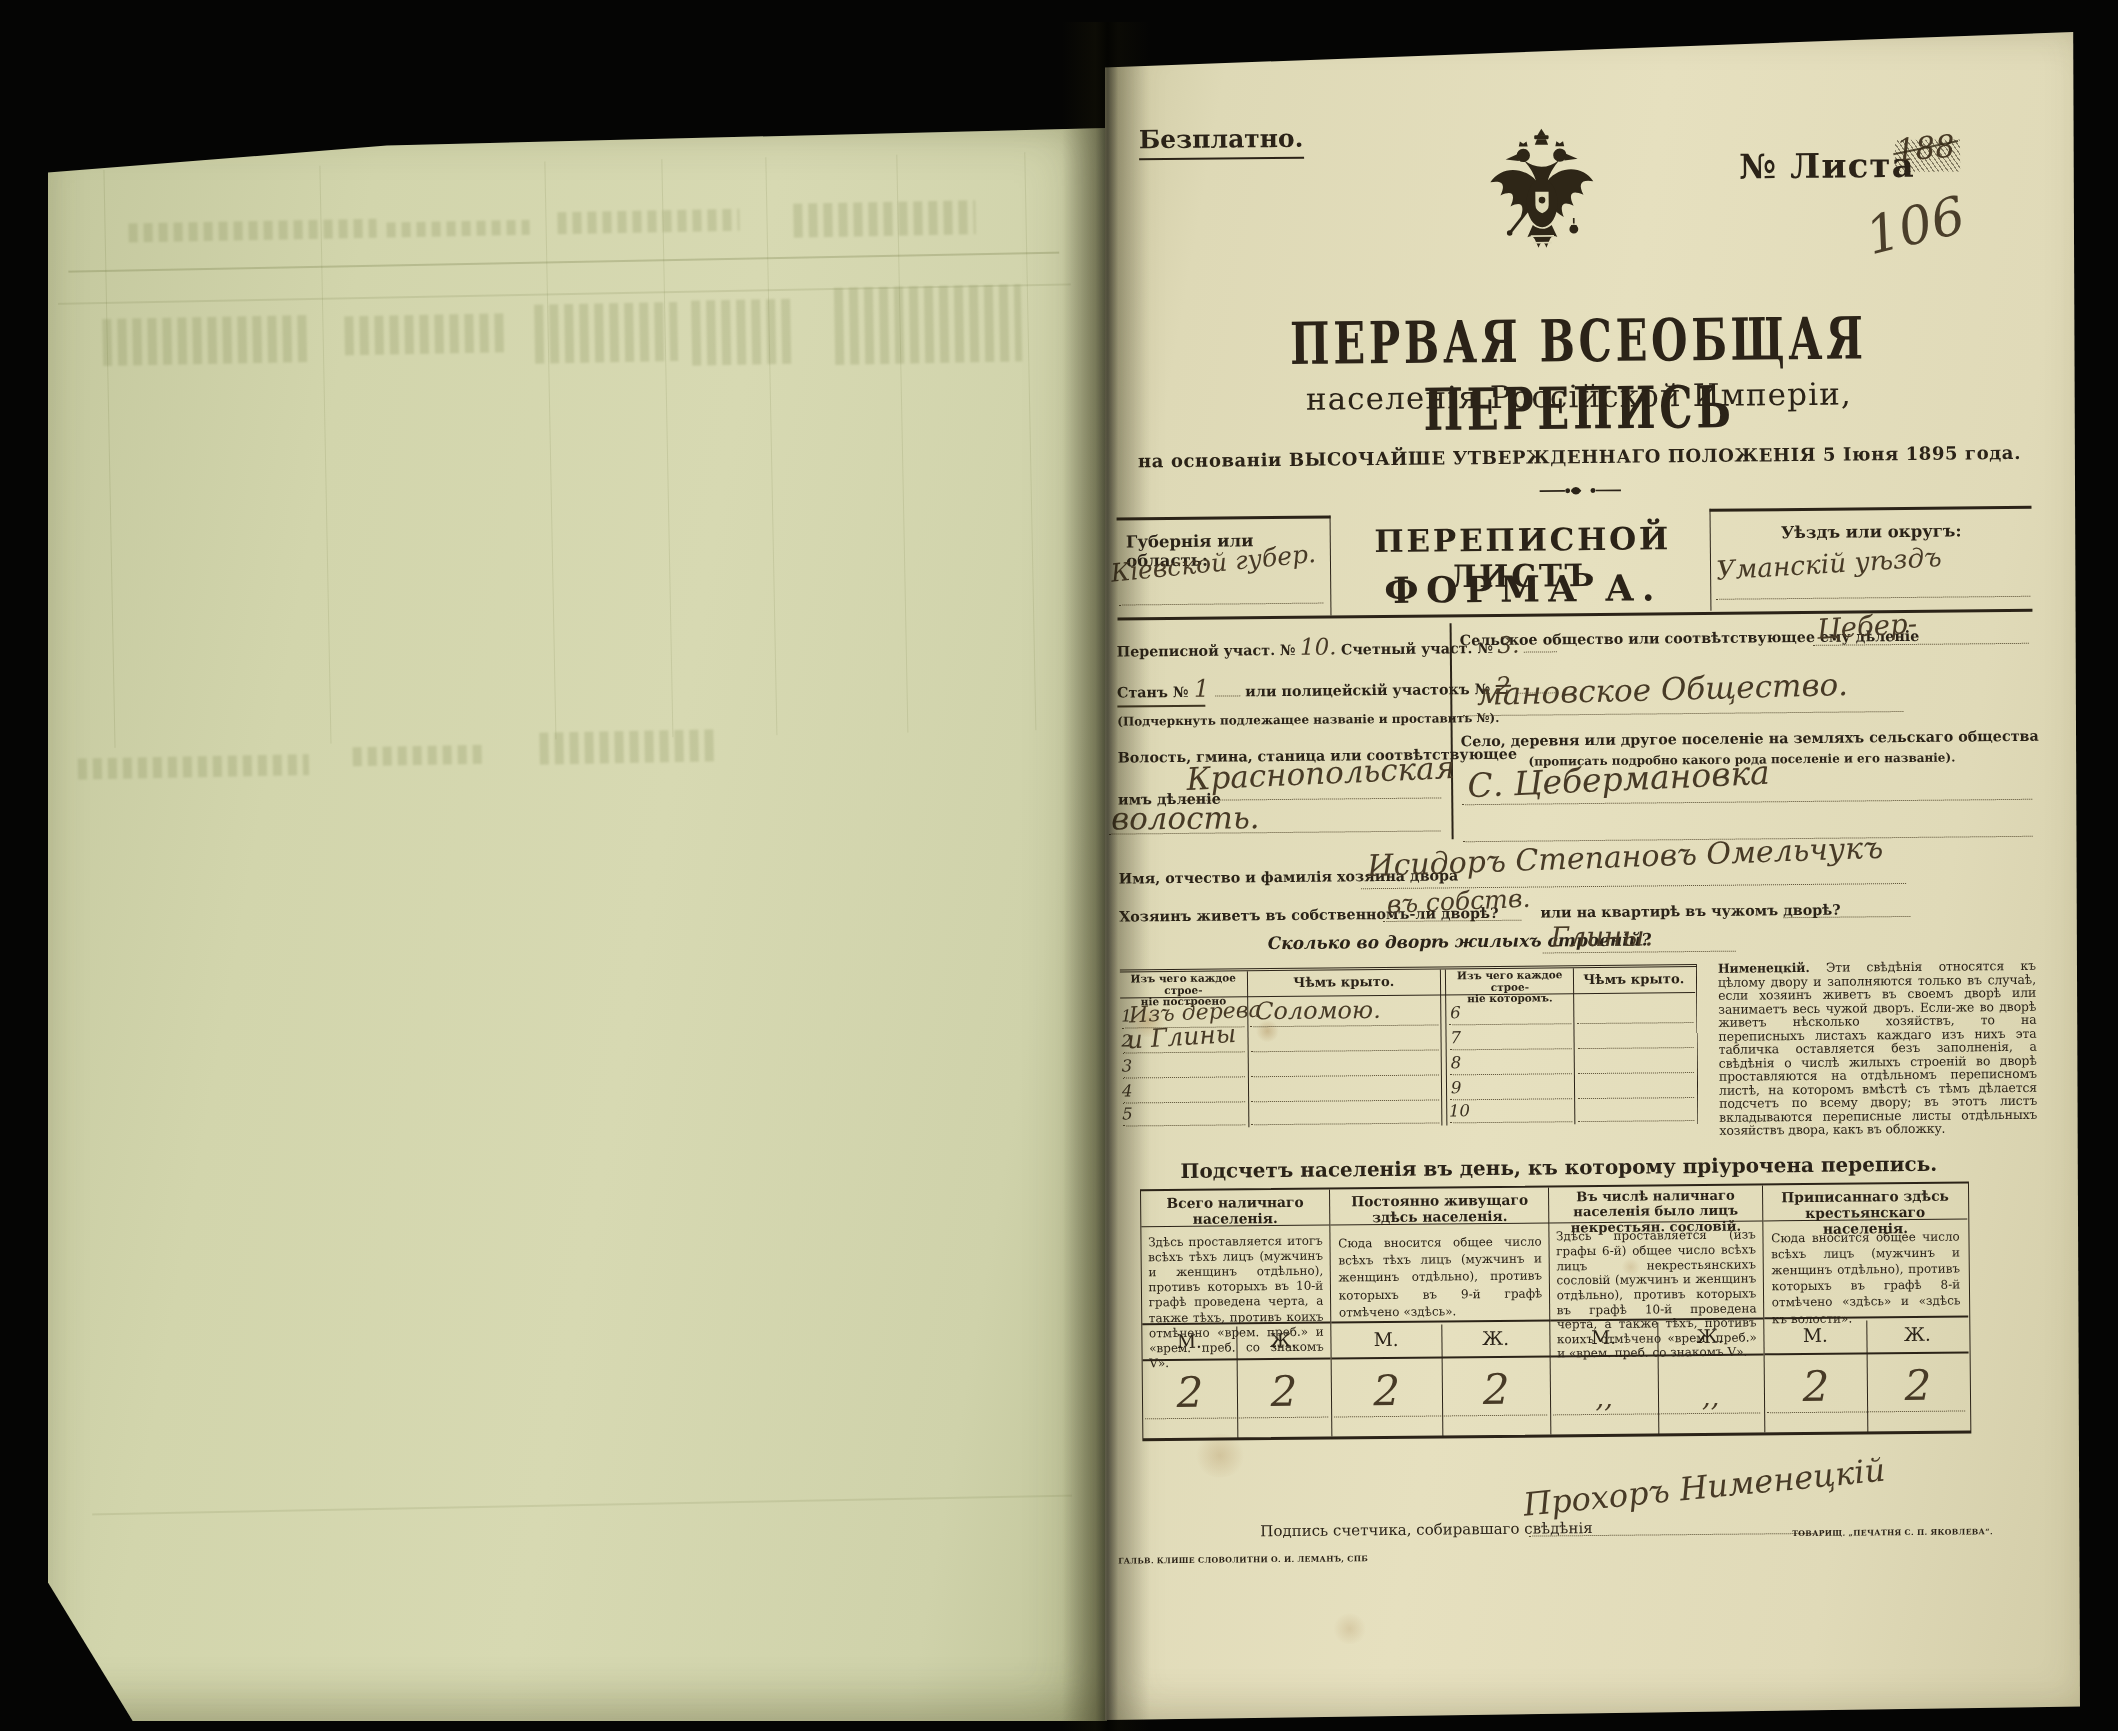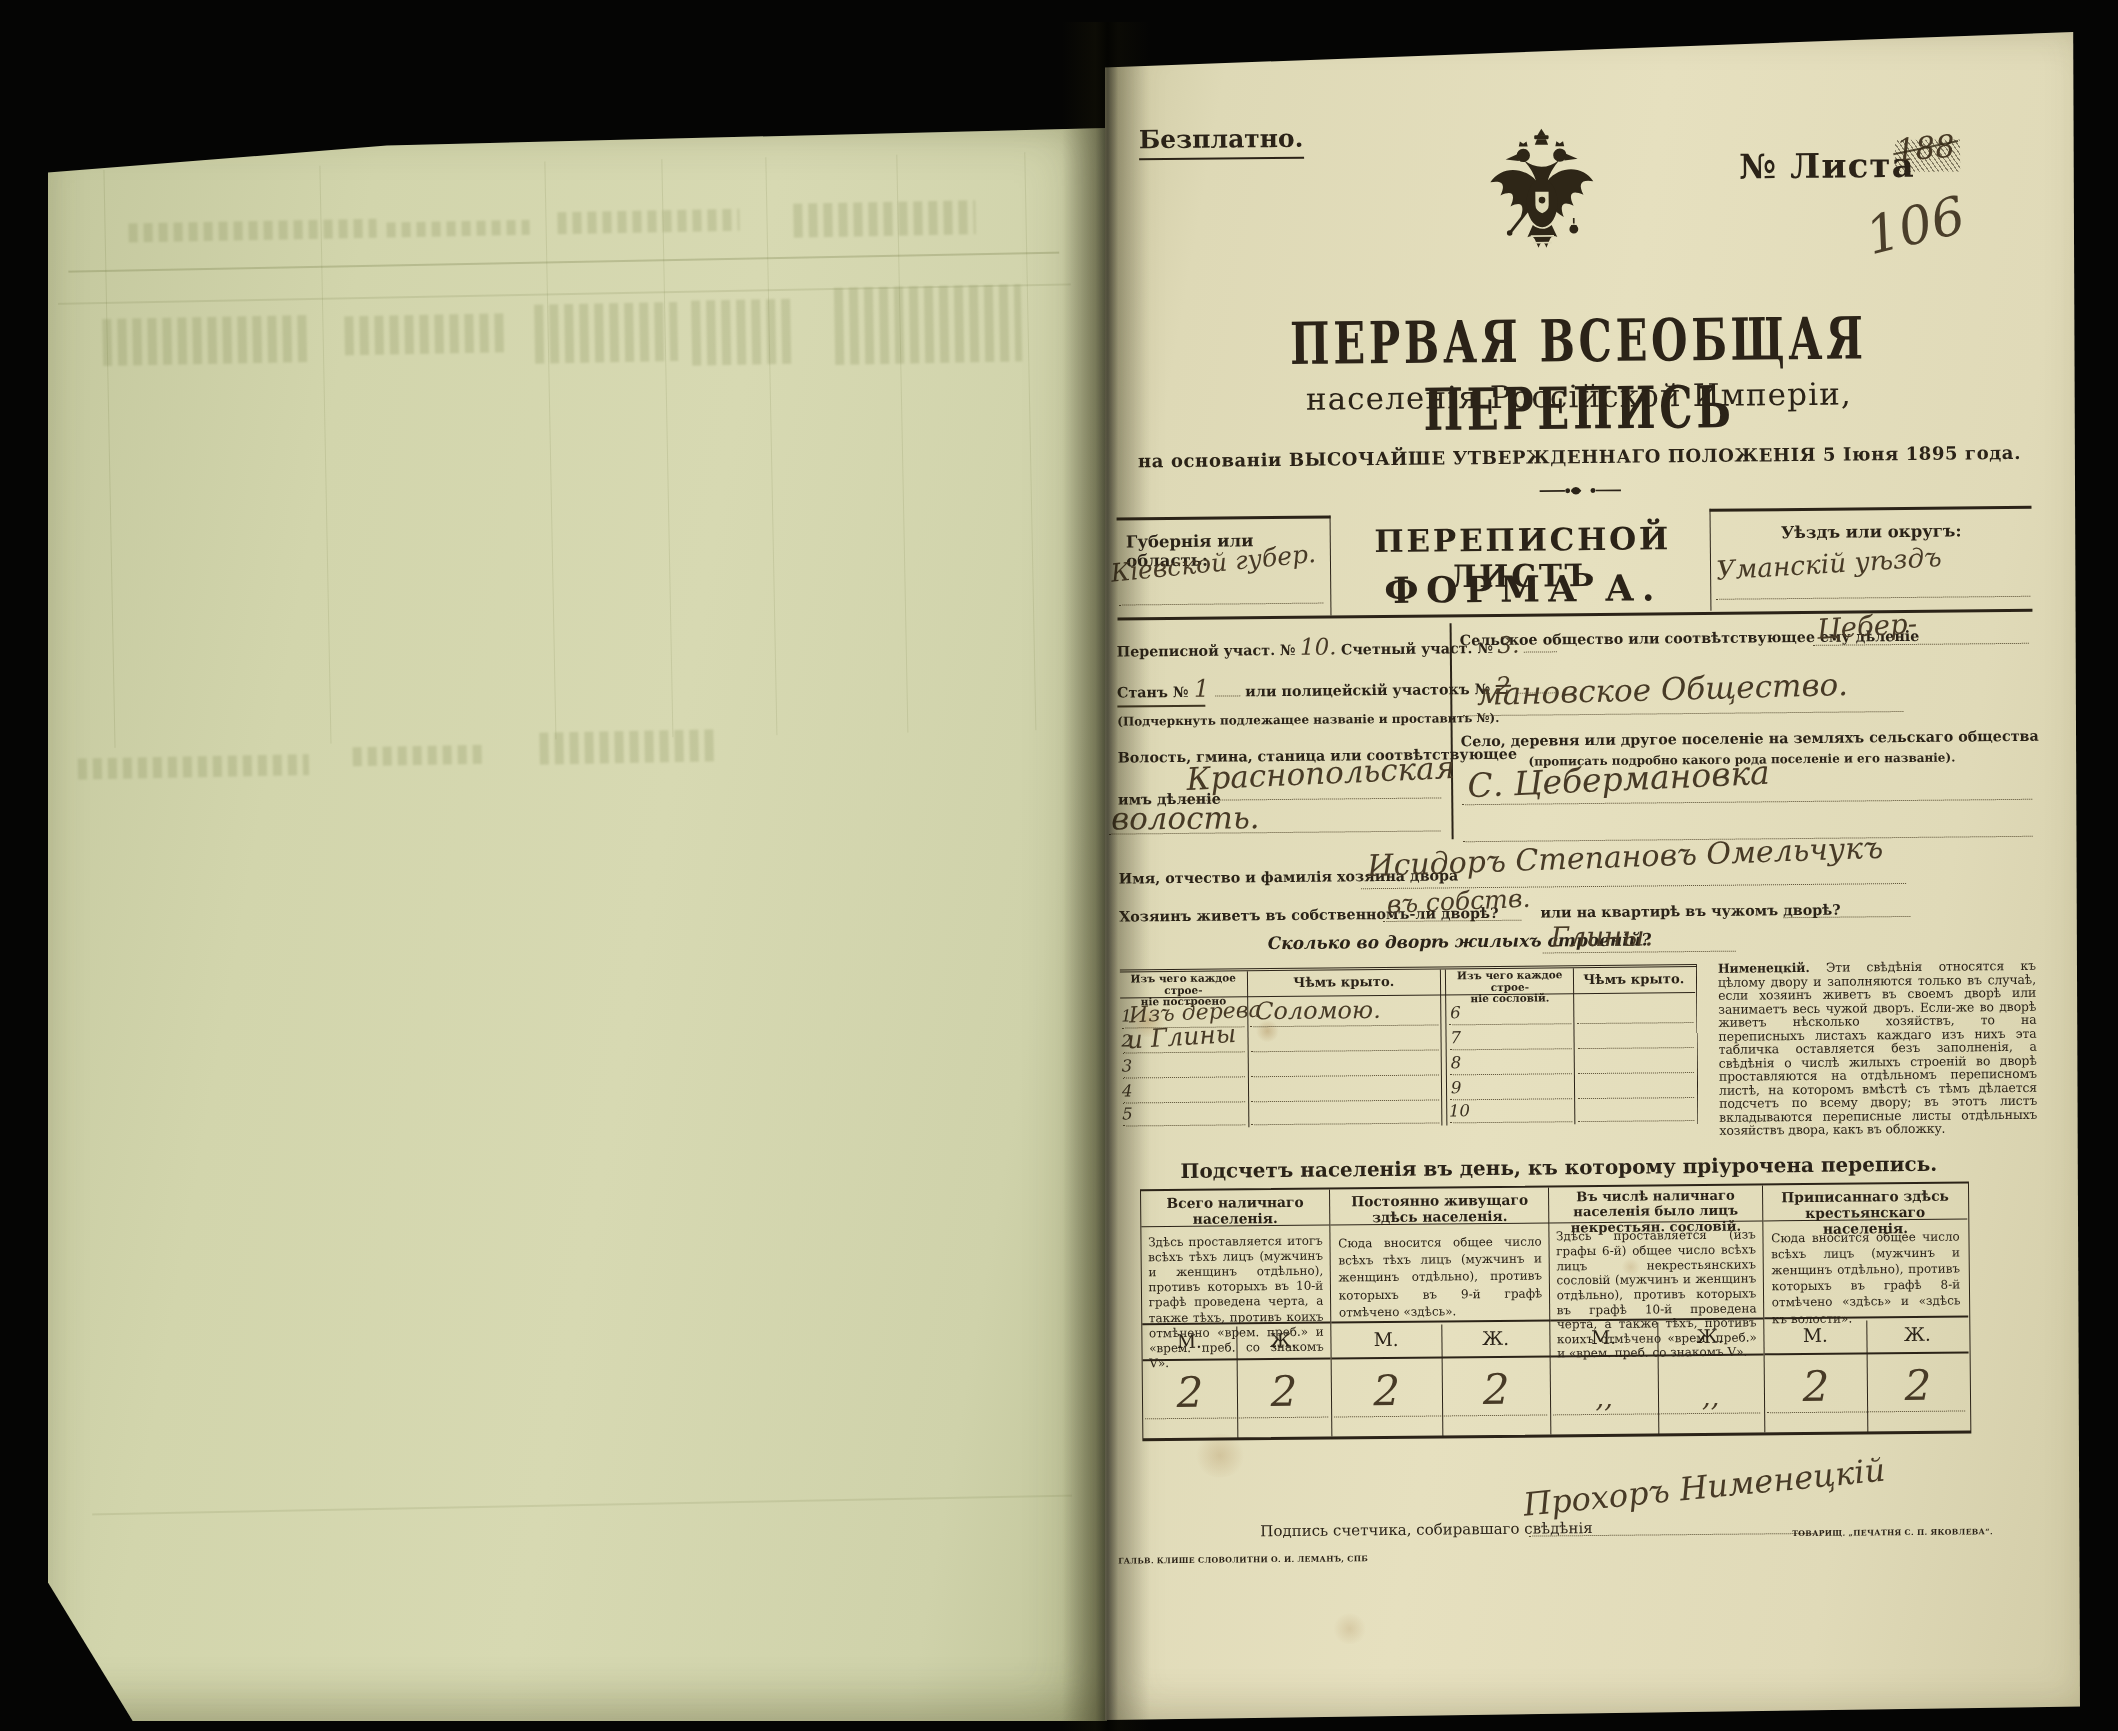--- a/index.html
+++ b/index.html
@@ -208,21 +208,21 @@
         <div class="vline" style="left:127px;top:0;width:1.1px;height:156px;"></div>
         <div class="abs" style="left:320px;top:0;width:4.4px;height:156px;border-left:1.1px solid #2b2318;border-right:1.1px solid #2b2318;"></div>
         <div class="vline" style="left:453px;top:0;width:1.1px;height:156px;"></div>
         <div class="hline" style="left:0;top:25px;width:575px;height:1.1px;"></div>
 
         <div class="gcell pr b ctr" style="left:0;top:1.1px;width:127px;font-size:10.5px;line-height:1.1;">
           <span>Изъ чего каждое строе-</span><br><span>ніе построено</span>
         </div>
         <div class="gcell pr b ctr" style="left:127px;top:4.4px;width:194px;font-size:13.2px;">Чѣмъ крыто.</div>
         <div class="gcell pr b ctr" style="left:326px;top:1.1px;width:128px;font-size:10.5px;line-height:1.1;">
-          <span>Изъ чего каждое строе-</span><br><span>ніе сословій.</span>
+          <span>Изъ чего каждое строе-</span><br><span>ніе которомъ.</span>
         </div>
         <div class="gcell pr b ctr" style="left:453px;top:4.4px;width:122px;font-size:13.2px;">Чѣмъ крыто.</div>
 
         <div class="dl" style="left:2.2px;top:55px;width:122px;"></div>
           <div class="dl" style="left:130px;top:55px;width:188px;"></div>
         <div class="dl" style="left:2.2px;top:80px;width:122px;"></div>
           <div class="dl" style="left:130px;top:80px;width:188px;"></div>
         <div class="dl" style="left:2.2px;top:105px;width:122px;"></div>
           <div class="dl" style="left:130px;top:105px;width:188px;"></div>
         <div class="dl" style="left:2.2px;top:130px;width:122px;"></div>

